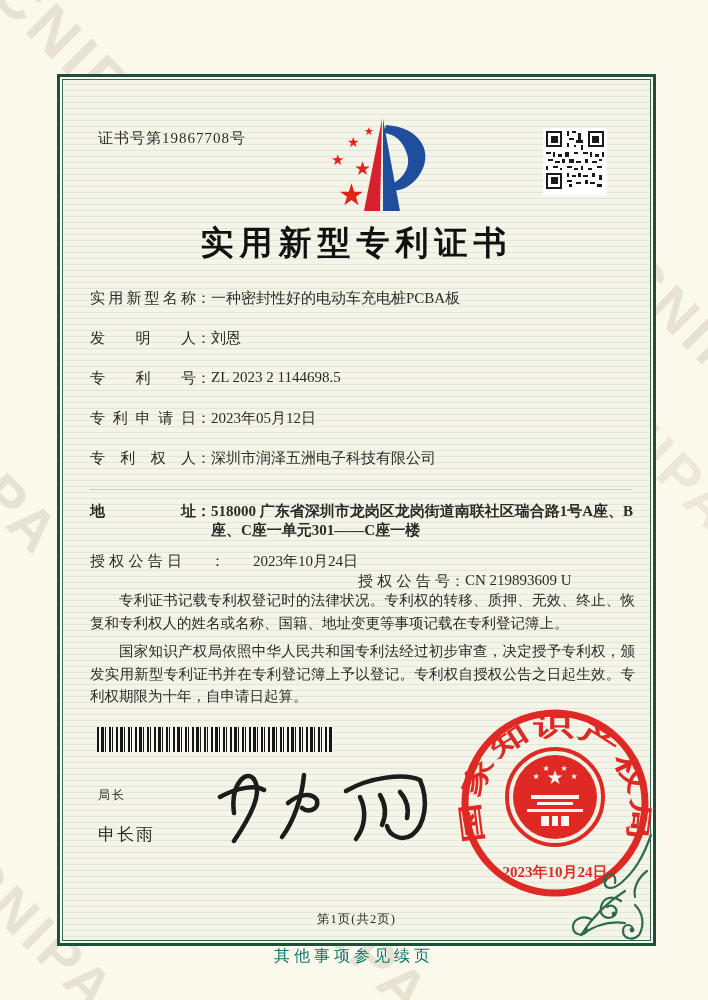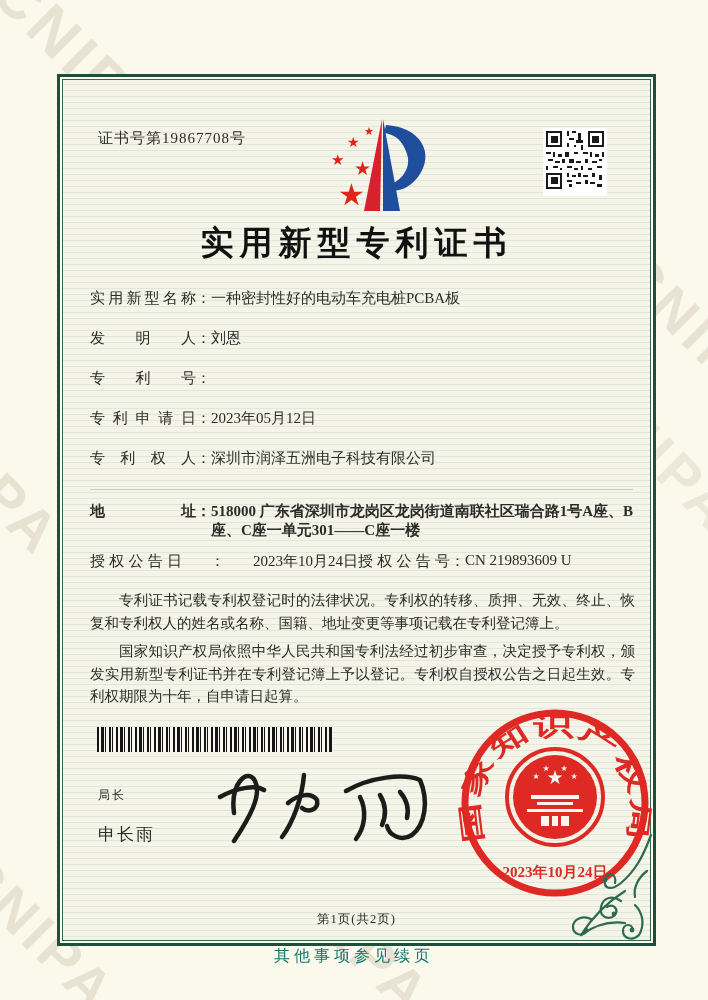--- a/index.html
+++ b/index.html
@@ -30,21 +30,21 @@
   .content{position:absolute;left:30px;top:212px;width:545px;font-size:15px;}
   .row{display:flex;align-items:flex-start;height:23px;margin-bottom:17px;white-space:nowrap;}
   .row.tall{height:auto;min-height:23px;white-space:normal;font-weight:bold;}
   .lbl{display:inline-block;width:106px;text-align:justify;text-align-last:justify;flex:0 0 106px;}
   .colon{flex:0 0 14px;}
   .val{flex:1 1 auto;}
   .divider{height:1px;background:rgba(60,100,80,0.25);margin:0 2px 12px 0;}
   .grantrow{display:flex;height:23px;margin-top:12px;white-space:nowrap;}
   .grant-left{flex:0 0 257px;display:flex;gap:28px;}
   .grant-left .lbl{width:92px;flex:0 0 92px;}
-  .grant-right{display:flex;}
+  .grant-right{display:flex;margin-top:20px;}
   .grant-right .lbl{width:92px;flex:0 0 92px;}
 
   .paras{margin-top:14px;}
   .paras p{margin:0 0 6px 0;font-size:14.5px;line-height:22.5px;text-indent:2em;text-align:justify;}
 
   .barcode{position:absolute;left:37px;top:650px;width:236px;height:25px;
     background-image:repeating-linear-gradient(90deg,
       #151515 0 2px,#f7f7f0 2px 4px,
       #151515 4px 7px,#f7f7f0 7px 8px,
       #151515 8px 9px,#f7f7f0 9px 12px,
@@ -118,20 +118,21 @@
           <span class="val">一种密封性好的电动车充电桩PCBA板</span>
       </div>
       <div class="row">
         <span class="lbl">发明人</span>
           <span class="colon">：</span>
           <span class="val">刘恩</span>
       </div>
       <div class="row">
         <span class="lbl">专利号</span>
           <span class="colon">：</span>
+          <span class="val">ZL 2023 2 1144698.5</span>
       </div>
       <div class="row">
         <span class="lbl">专利申请日</span>
           <span class="colon">：</span>
           <span class="val">2023年05月12日</span>
       </div>
       <div class="row">
         <span class="lbl">专利权人</span>
           <span class="colon">：</span>
           <span class="val">深圳市润泽五洲电子科技有限公司</span>

